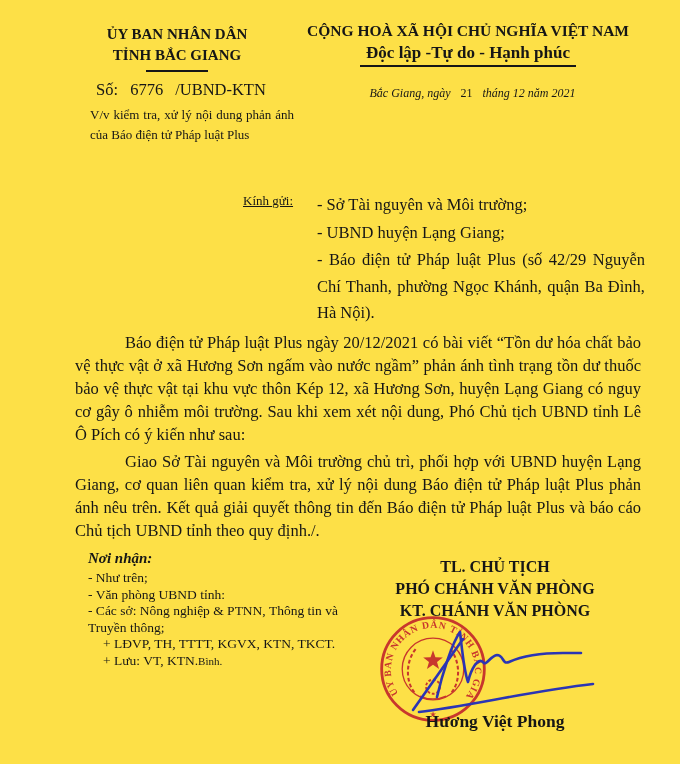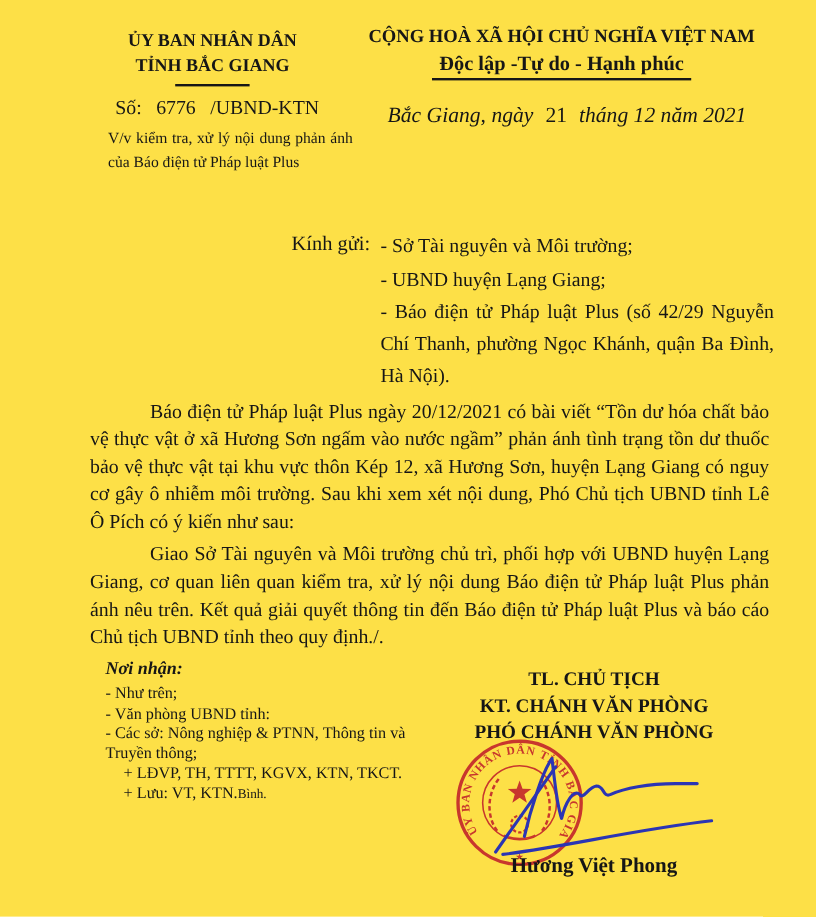--- a/index.html
+++ b/index.html
@@ -40,29 +40,29 @@
     position:absolute;left:70px;top:80px;width:222px;
     text-align:center;font-size:16.5px;white-space:nowrap;
   }
   .so-line .so-number{margin:0 12px;}
   .subject{
     position:absolute;left:90px;top:105px;width:204px;
     font-size:13px;line-height:19.5px;text-align:justify;
   }
   .date-line{
     position:absolute;left:300px;top:86px;width:345px;
-    text-align:center;font-size:18px;font-style:italic;white-space:nowrap;
+    text-align:center;font-size:12px;font-style:italic;white-space:nowrap;
   }
   .date-line .day{font-style:normal;margin:0 10px;}
   
   .kinh-gui{
     position:absolute;left:243px;top:192px;width:402px;
     display:flex;align-items:flex-start;
   }
-  .kinh-gui .kg-label{font-size:17px;flex:0 0 74px;margin-top:1px;}
+  .kinh-gui .kg-label{font-size:13px;flex:0 0 74px;margin-top:1px;text-decoration:underline;}
   .kinh-gui ul{list-style:none;width:328px;}
   .kinh-gui li{
     font-size:16.5px;line-height:26.5px;text-align:justify;margin-bottom:1px;
   }
   
   .body-text{
     position:absolute;left:75px;top:331px;width:566px;
   }
   .body-text p{
     font-size:16.5px;line-height:23px;text-align:justify;text-indent:50px;
@@ -133,22 +133,22 @@
       <li>- Như trên;</li>
       <li>- Văn phòng UBND tỉnh:</li>
       <li>- Các sở: Nông nghiệp &amp; PTNN, Thông tin và Truyền thông;</li>
       <li class="plus">+ LĐVP, TH, TTTT, KGVX, KTN, TKCT.</li>
       <li class="plus"><span>+ Lưu: VT, KTN.</span><span class="luu-small">Bình.</span></li>
     </ul>
   </div>
 
   <div class="sig-block">
     <div>TL. CHỦ TỊCH</div>
+    <div>PHÓ CHÁNH VĂN PHÒNG</div>
     <div>KT. CHÁNH VĂN PHÒNG</div>
-    <div>PHÓ CHÁNH VĂN PHÒNG</div>
   </div>
 
   <svg class="seal" viewBox="0 0 120 120" aria-hidden="true">
     <circle cx="60" cy="60" r="55" fill="none" stroke="var(--seal-red)" stroke-width="3"></circle>
     <circle cx="60" cy="60" r="33" fill="none" stroke="var(--seal-red)" stroke-width="1.4"></circle>
     <defs>
       <path id="sealTextArc" d="M 24 88 A 45 45 0 1 1 96 88" fill="none"></path>
     </defs>
     <text font-size="10.5" font-weight="bold" fill="var(--seal-red)" font-family="Liberation Serif, serif">
       <textPath href="#sealTextArc" startOffset="2" textLength="216">ỦY BAN NHÂN DÂN TỈNH BẮC GIANG</textPath>

